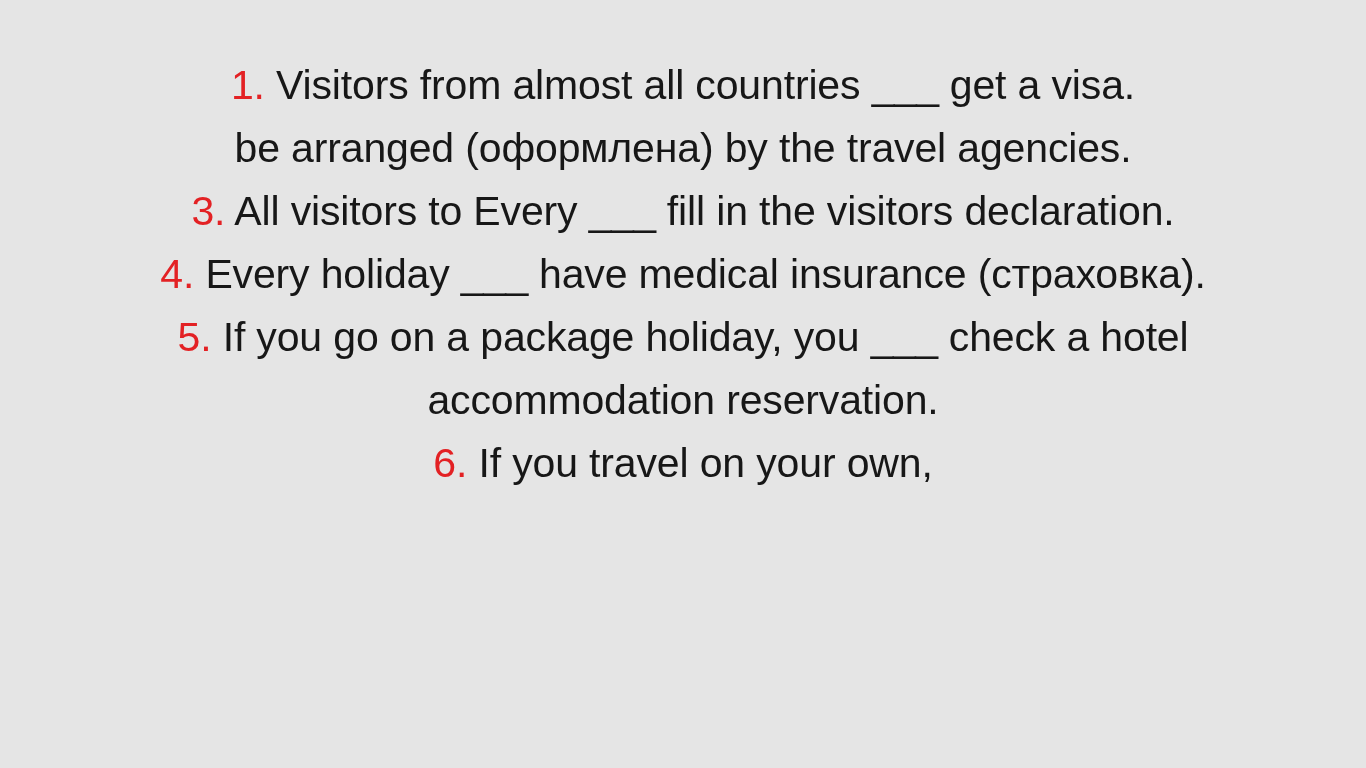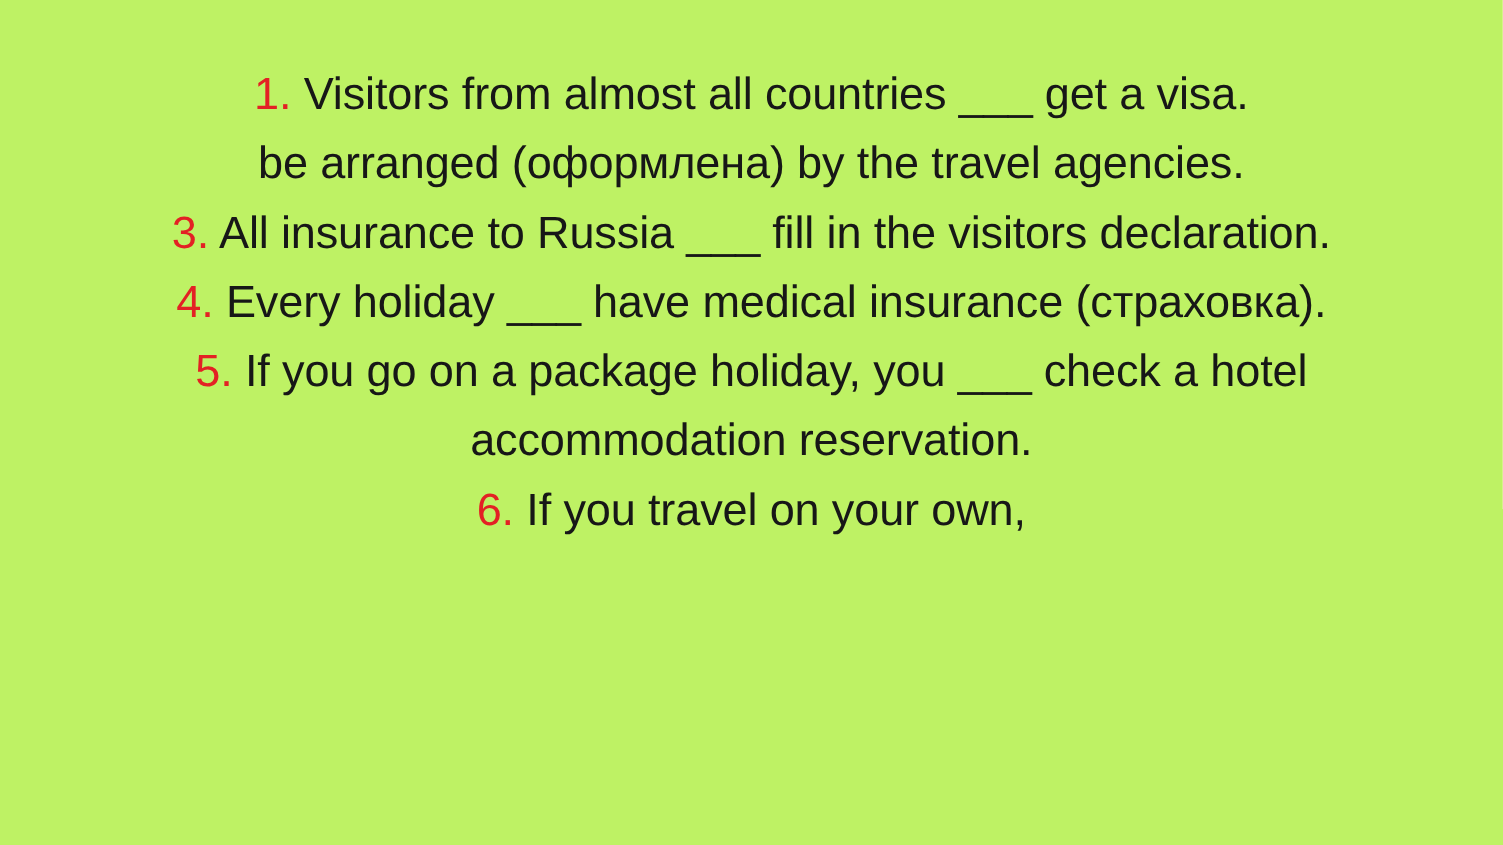--- a/index.html
+++ b/index.html
@@ -10,21 +10,21 @@
     width: 1366px;
     height: 768px;
     overflow: hidden;
     background: #fdf0cf;
     font-family: "Liberation Sans", sans-serif;
   }
   #slide {
     position: relative;
     width: 1366px;
     height: 768px;
-    background: #bef264;
+    background: #e5e5e5;
     box-sizing: border-box;
   }
   .body-block {
     position: absolute;
     left: 0;
     top: 54px;
     width: 1366px;
     text-align: center;
   }
   .line {
@@ -59,21 +59,21 @@
     <div class="line">
       <span class="num">1.</span><span class="txt"> Visitors from almost all countries </span><span class="blank">___</span><span class="txt"> get a visa.</span>
     </div>
 
 
     <div class="line">
       <span class="num"></span><span class="txt">be arranged (оформлена) by the travel agencies.</span><span class="blank"></span><span class="txt"></span>
     </div>
 
     <div class="line">
-      <span class="num">3.</span><span class="txt"> All insurance to Russia </span><span class="blank">___</span><span class="txt"> fill in the visitors declaration.</span>
+      <span class="num">3.</span><span class="txt"> All visitors to Every </span><span class="blank">___</span><span class="txt"> fill in the visitors declaration.</span>
     </div>
 
     <div class="line">
       <span class="num">4.</span><span class="txt"> Every holiday </span><span class="blank">___</span><span class="txt"> have medical insurance (страховка).</span>
     </div>
 
     <div class="line">
       <span class="num">5.</span><span class="txt"> If you go on a package holiday, you </span><span class="blank">___</span><span class="txt"> check a hotel</span>
     </div>
 

